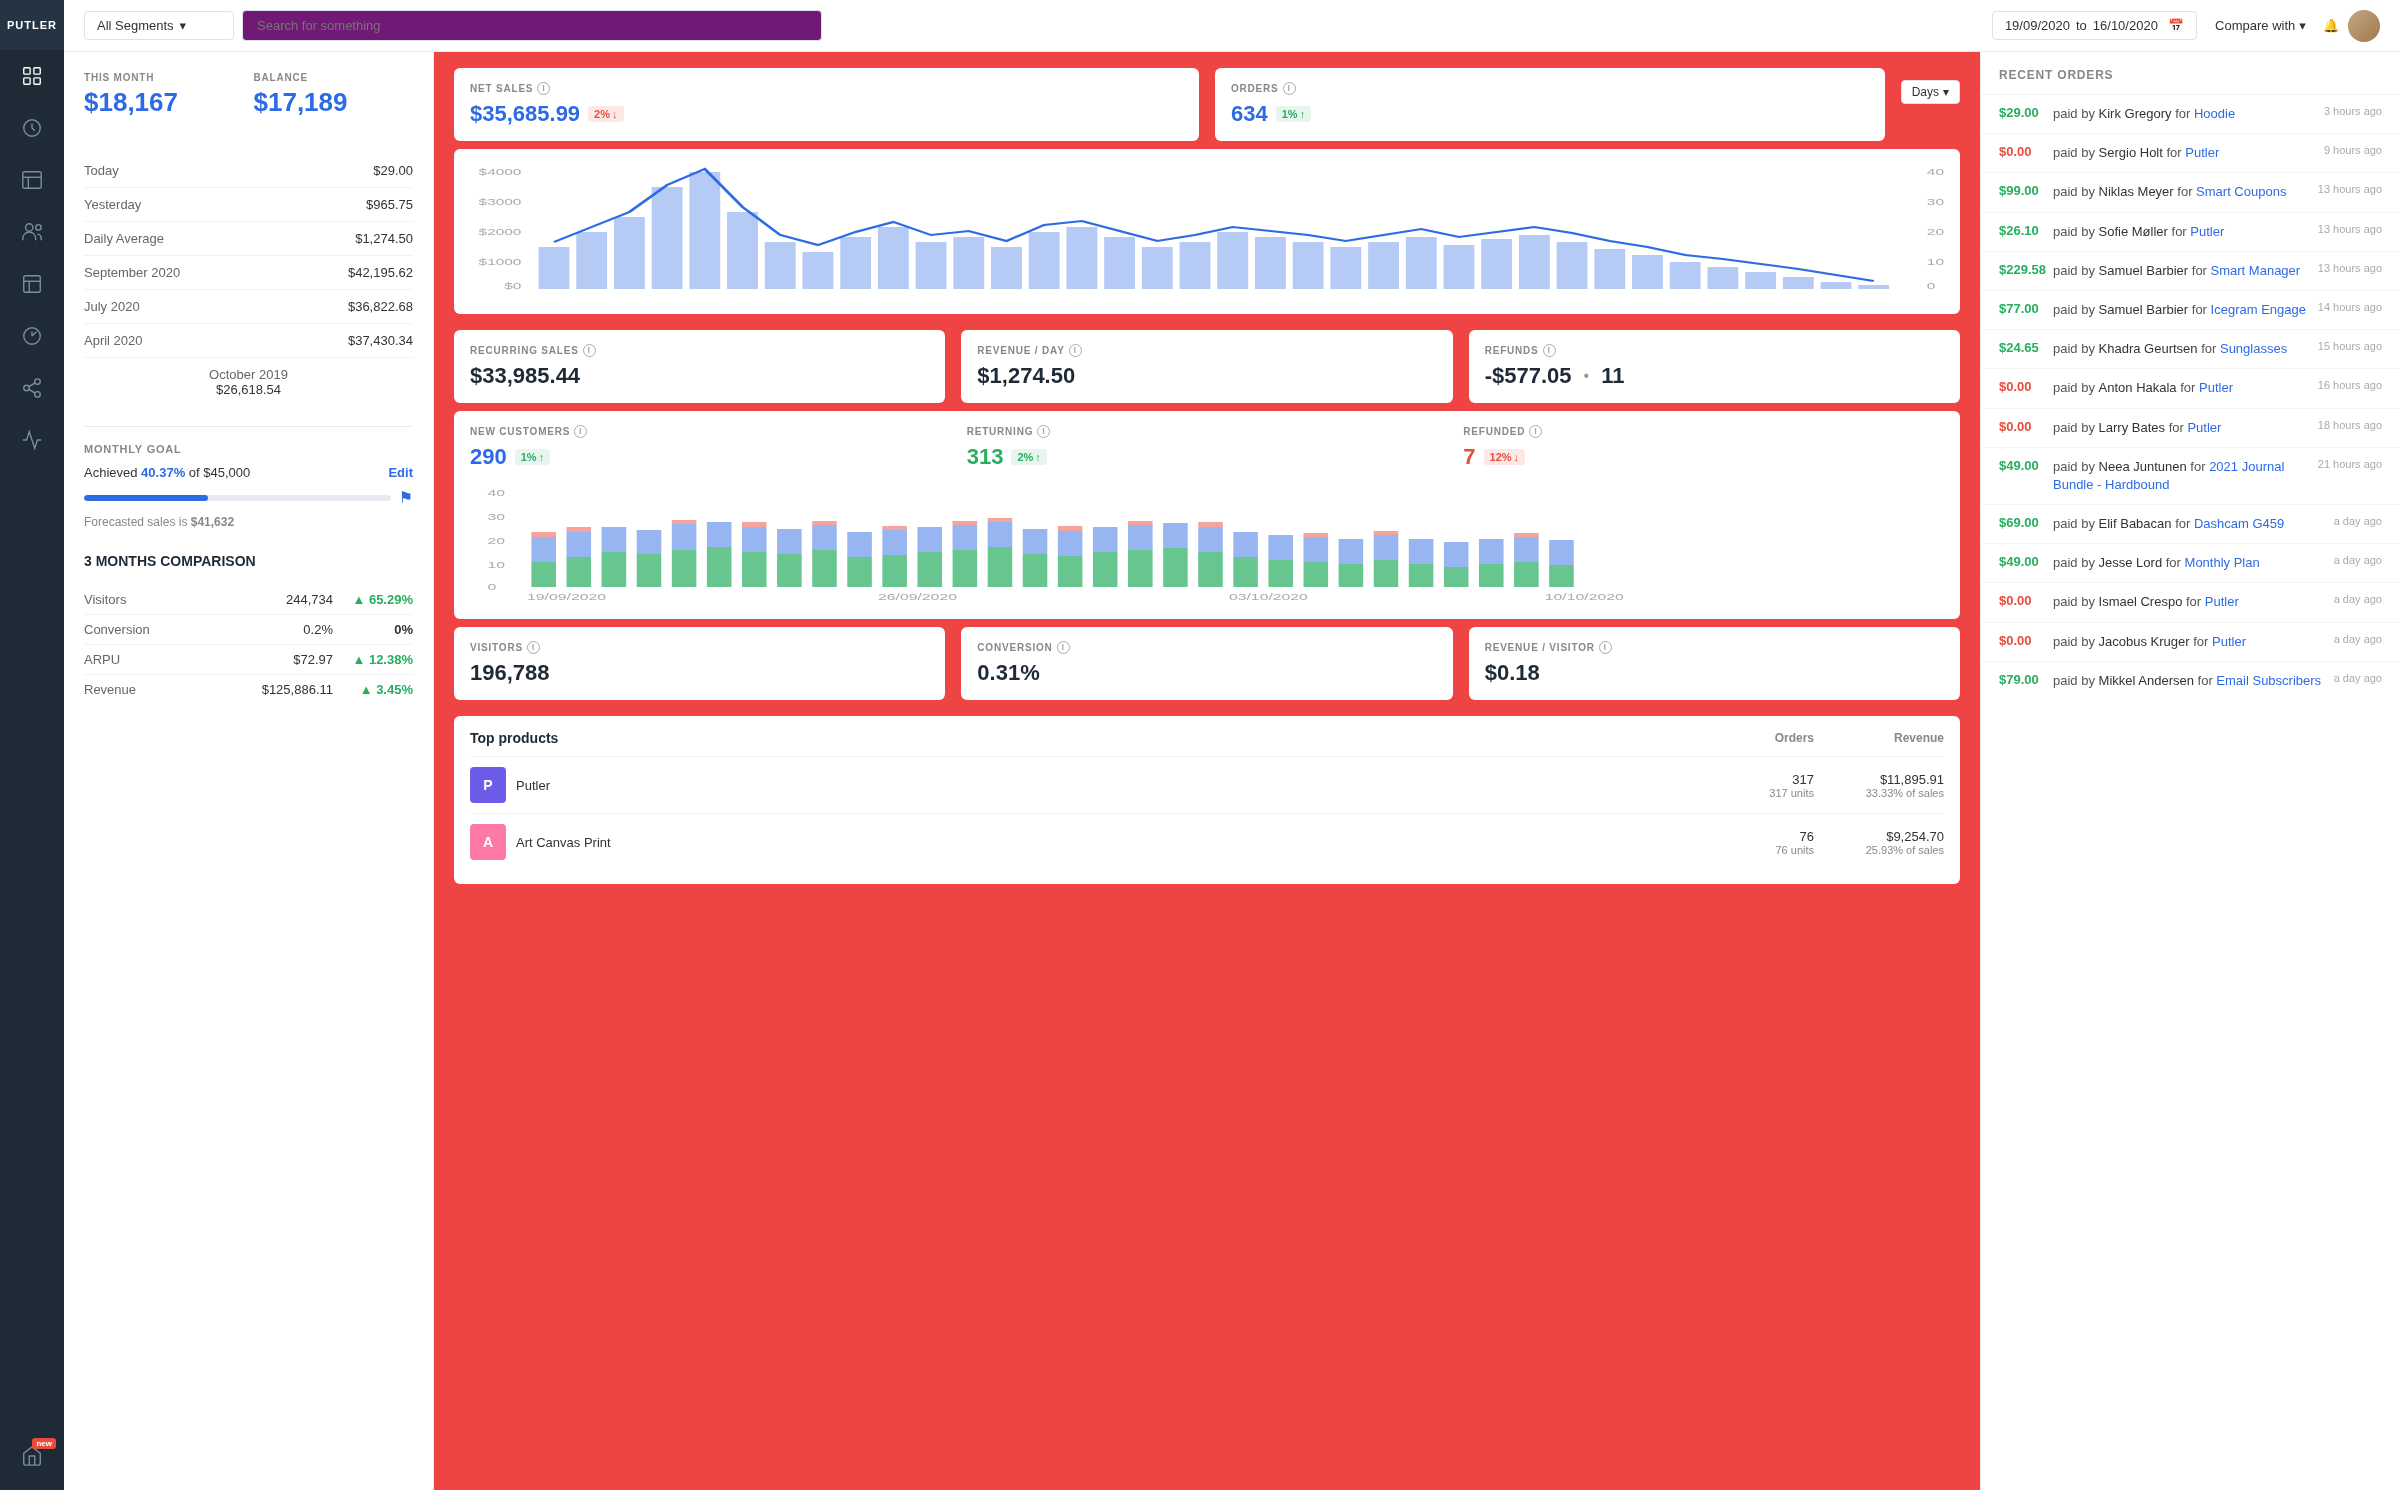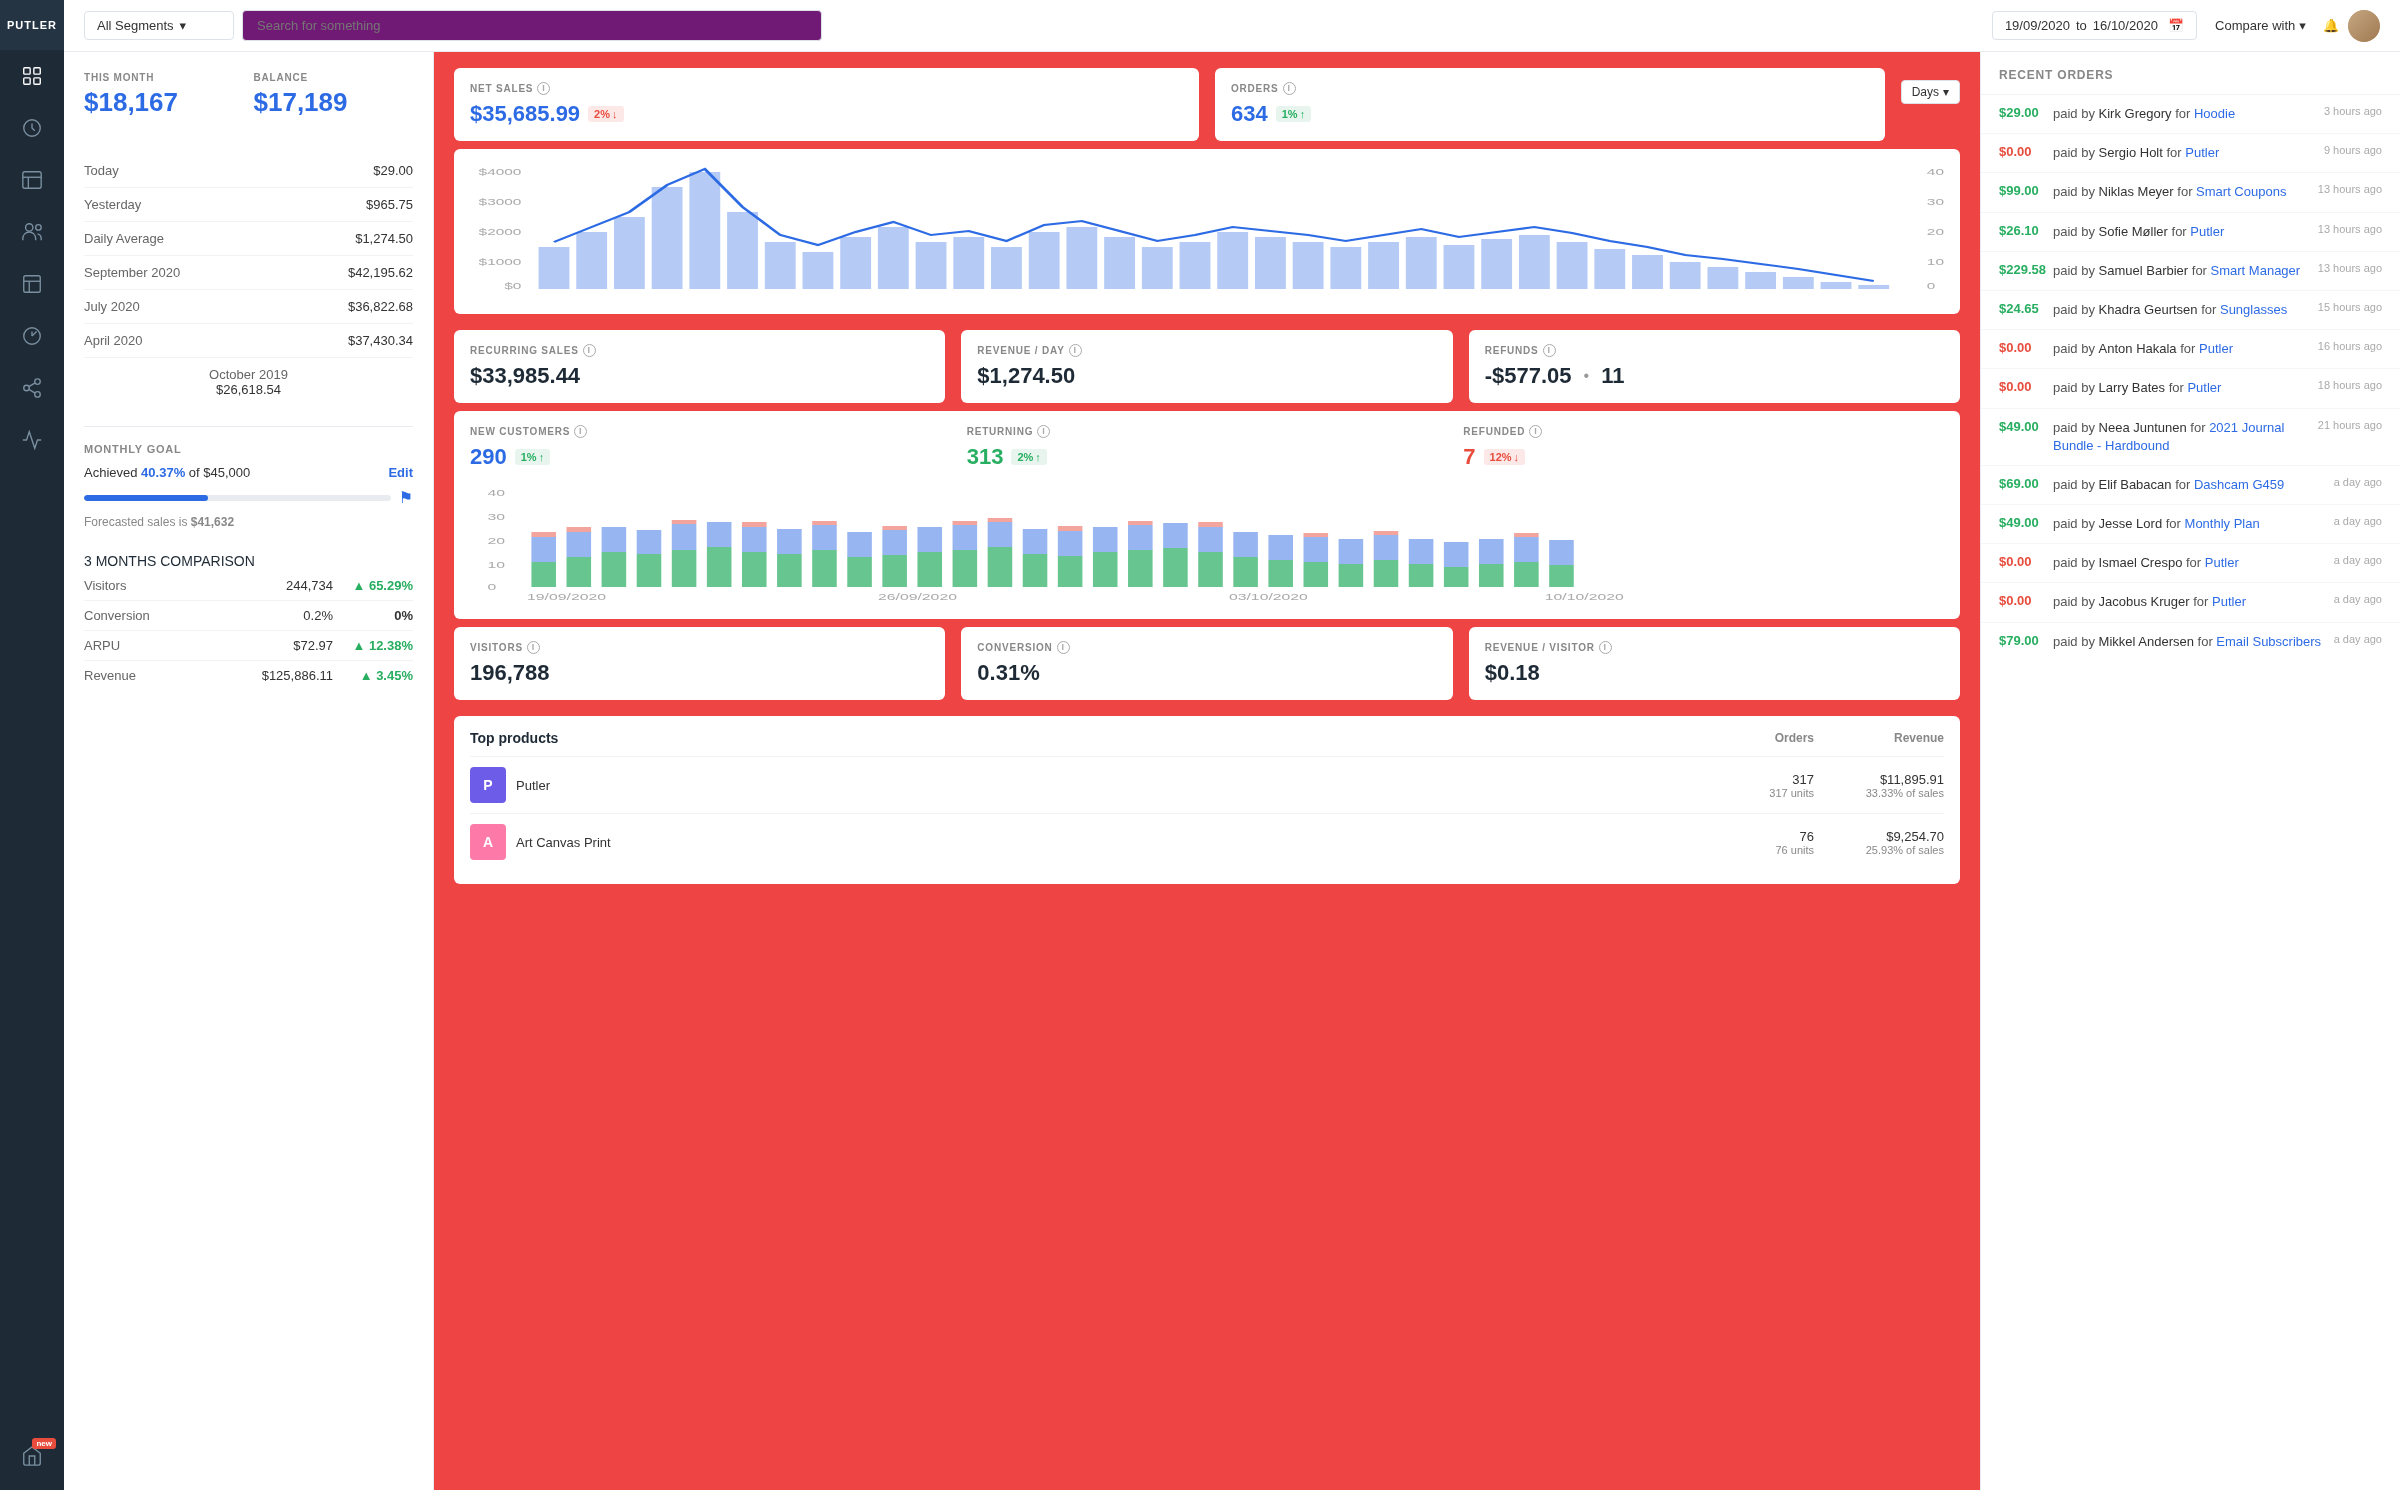--- a/index.html
+++ b/index.html
@@ -50,21 +50,21 @@
     .goal-pct { color: #2d6be4; font-weight: 700; }
     .goal-edit { color: #2d6be4; font-weight: 600; cursor: pointer; }
     .goal-bar-container { display: flex; align-items: center; gap: 8px; margin-bottom: 8px; }
     .goal-bar { flex: 1; height: 6px; background: #e8ecf0; border-radius: 3px; overflow: hidden; }
     .goal-bar-fill { height: 100%; background: #2d6be4; border-radius: 3px; width: 40.37%; }
     .goal-flag { color: #2d6be4; font-size: 16px; }
     .forecast { font-size: 12px; color: #888; margin-top: 4px; }
 
     
     .comparison { margin-top: 24px; }
-    .comparison-title { font-size: 14px; font-weight: 400; color: #1e2a35; margin-bottom: 2px; }
+    .comparison-title { font-size: 14px; font-weight: 700; color: #1e2a35; margin-bottom: 16px; }
     .comparison-row { display: flex; align-items: center; padding: 7px 0; border-bottom: 1px solid #f0f2f5; }
     .comparison-row:last-child { border-bottom: none; }
     .comp-label { flex: 1; color: #666; font-size: 13px; }
     .comp-value { width: 90px; text-align: right; color: #333; font-size: 13px; font-weight: 500; }
     .comp-change { width: 80px; text-align: right; font-size: 13px; font-weight: 600; }
     .green { color: #27ae60; }
 
     
     .mid-panel { flex: 1; padding: 16px 20px; overflow-y: auto; background: #ef4444; }
 
@@ -692,20 +692,28 @@
   </div>
           <div class="order-item">
     <span class="order-amount">$229.58</span>
     <span class="order-desc">
       paid by <span class="order-by">Samuel Barbier</span> for 
       <span class="order-product">Smart Manager</span>
     </span>
     <span class="order-time">13 hours ago</span>
   </div>
           <div class="order-item">
+    <span class="order-amount">$77.00</span>
+    <span class="order-desc">
+      paid by <span class="order-by">Samuel Barbier</span> for 
+      <span class="order-product">Icegram Engage</span>
+    </span>
+    <span class="order-time">14 hours ago</span>
+  </div>
+          <div class="order-item">
     <span class="order-amount">$24.65</span>
     <span class="order-desc">
       paid by <span class="order-by">Khadra Geurtsen</span> for 
       <span class="order-product">Sunglasses</span>
     </span>
     <span class="order-time">15 hours ago</span>
   </div>
           <div class="order-item">
     <span class="order-amount zero">$0.00</span>
     <span class="order-desc">

